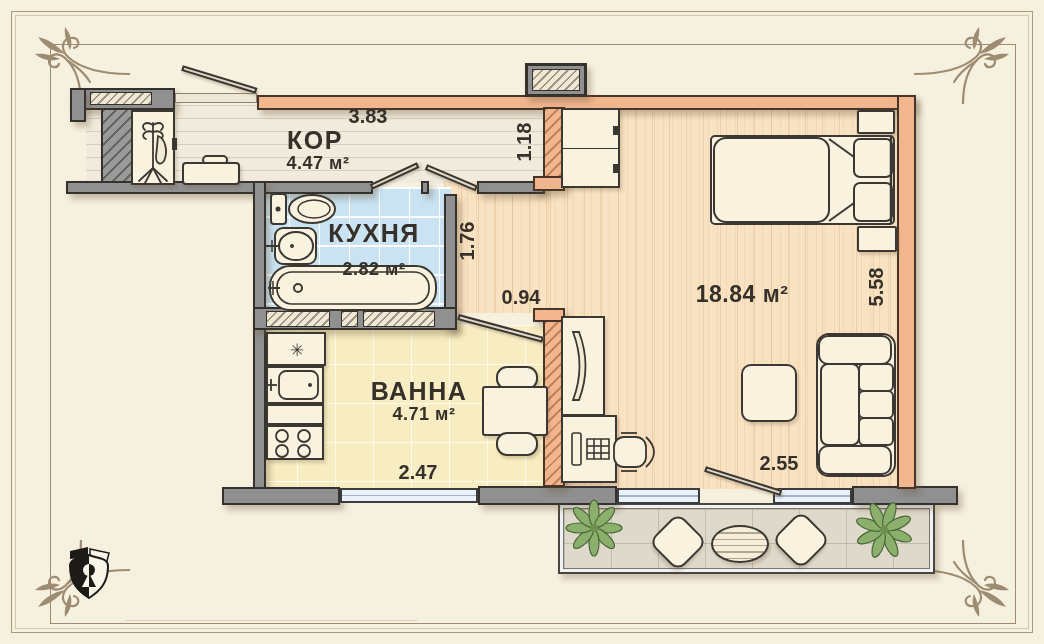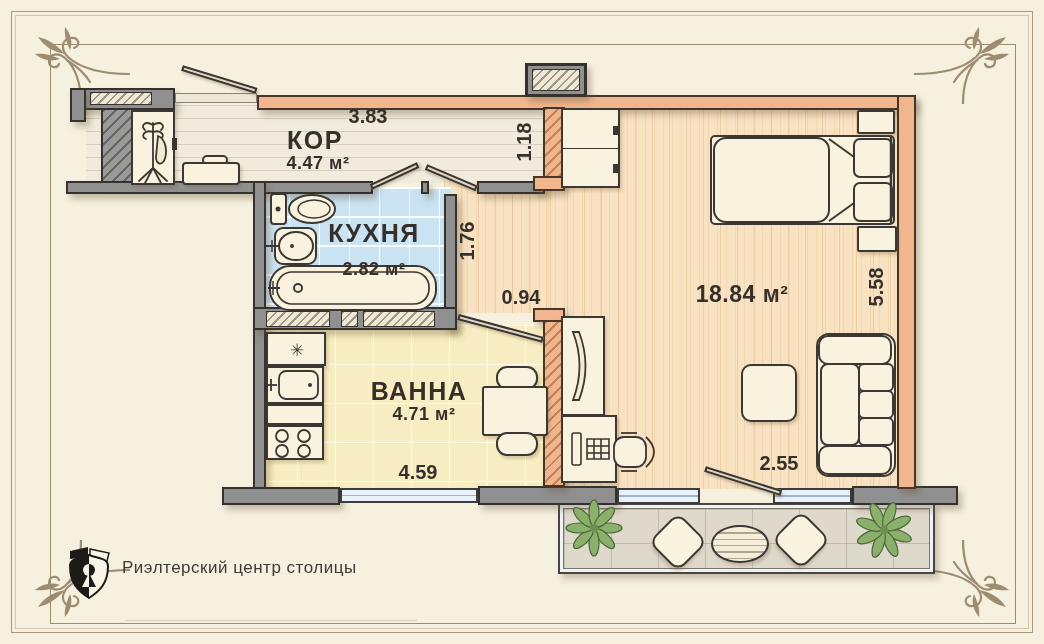--- a/index.html
+++ b/index.html
@@ -375,21 +375,21 @@
   <div class="lbl room-area" style="left:318px;top:163px">4.47 м²</div>
   <div class="vdim" style="left:524px;top:142px">1.18</div>
 
   <div class="lbl room-name" style="left:374px;top:233px">КУХНЯ</div>
   <div class="lbl room-area" style="left:374px;top:269px">2.82 м²</div>
   <div class="vdim" style="left:467px;top:241px">1.76</div>
   <div class="dim" style="left:521px;top:297px">0.94</div>
 
   <div class="lbl room-name" style="left:419px;top:391px">ВАННА</div>
   <div class="lbl room-area" style="left:424px;top:414px">4.71 м²</div>
-  <div class="dim" style="left:418px;top:472px">4.59</div>
+  <div class="dim" style="left:418px;top:472px">2.47</div>
 
   <div class="lbl room-area" style="left:742px;top:294px;font-size:23px">18.84 м²</div>
   <div class="vdim" style="left:876px;top:287px">5.58</div>
   <div class="dim" style="left:779px;top:463px">2.55</div>
 
   <svg class="abs" style="left:62px;top:544px" width="54" height="56" viewBox="0 0 54 56">
     <defs>
       <clipPath id="lhalf">
           <rect x="0" y="0" width="27" height="56"></rect>
         </clipPath>
@@ -403,16 +403,15 @@
     <path d="M27,11 C37,15 46,14 46,22 C46,39 38,47 27,54 C16,47 8,39 8,22 C8,14 17,15 27,11 Z" fill="#1d1b18" clip-path="url(#lhalf)"></path>
     <g clip-path="url(#lhalf)">
         <circle cx="27" cy="26" r="6" fill="#f8f4e8"></circle>
         <path d="M27,29 L20,43 L34,43 Z" fill="#f8f4e8"></path>
       </g>
     <g clip-path="url(#rhalf)">
         <circle cx="27" cy="26" r="6" fill="#1d1b18"></circle>
         <path d="M27,29 L20,43 L34,43 Z" fill="#1d1b18"></path>
       </g>
   </svg>
-  <div class="logo-text">Риэлтерский центр столицы</div>
   <div class="logo-line"></div>
 
 </div>
 
 </body></html>

